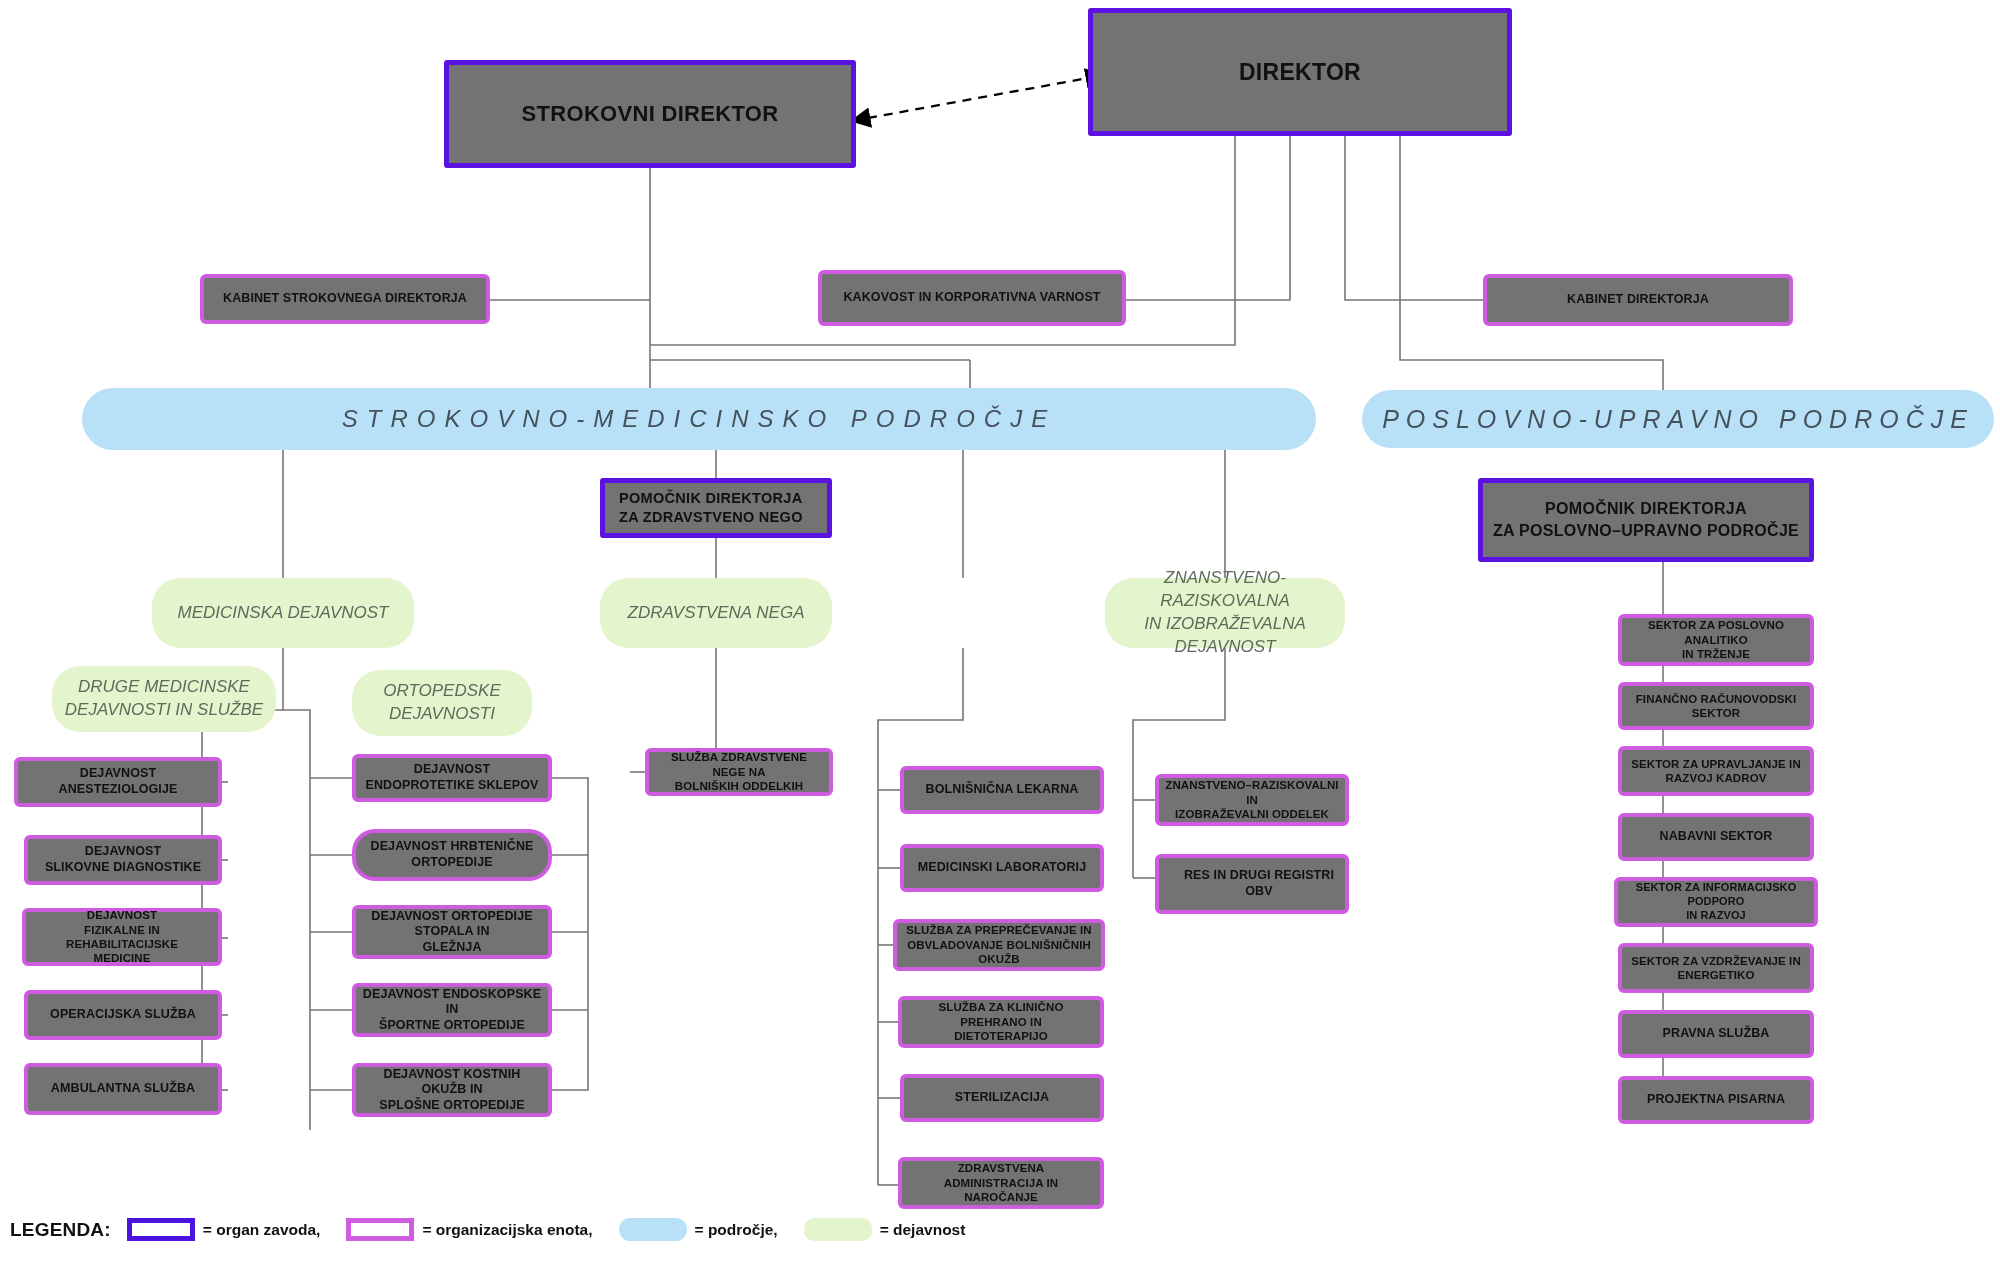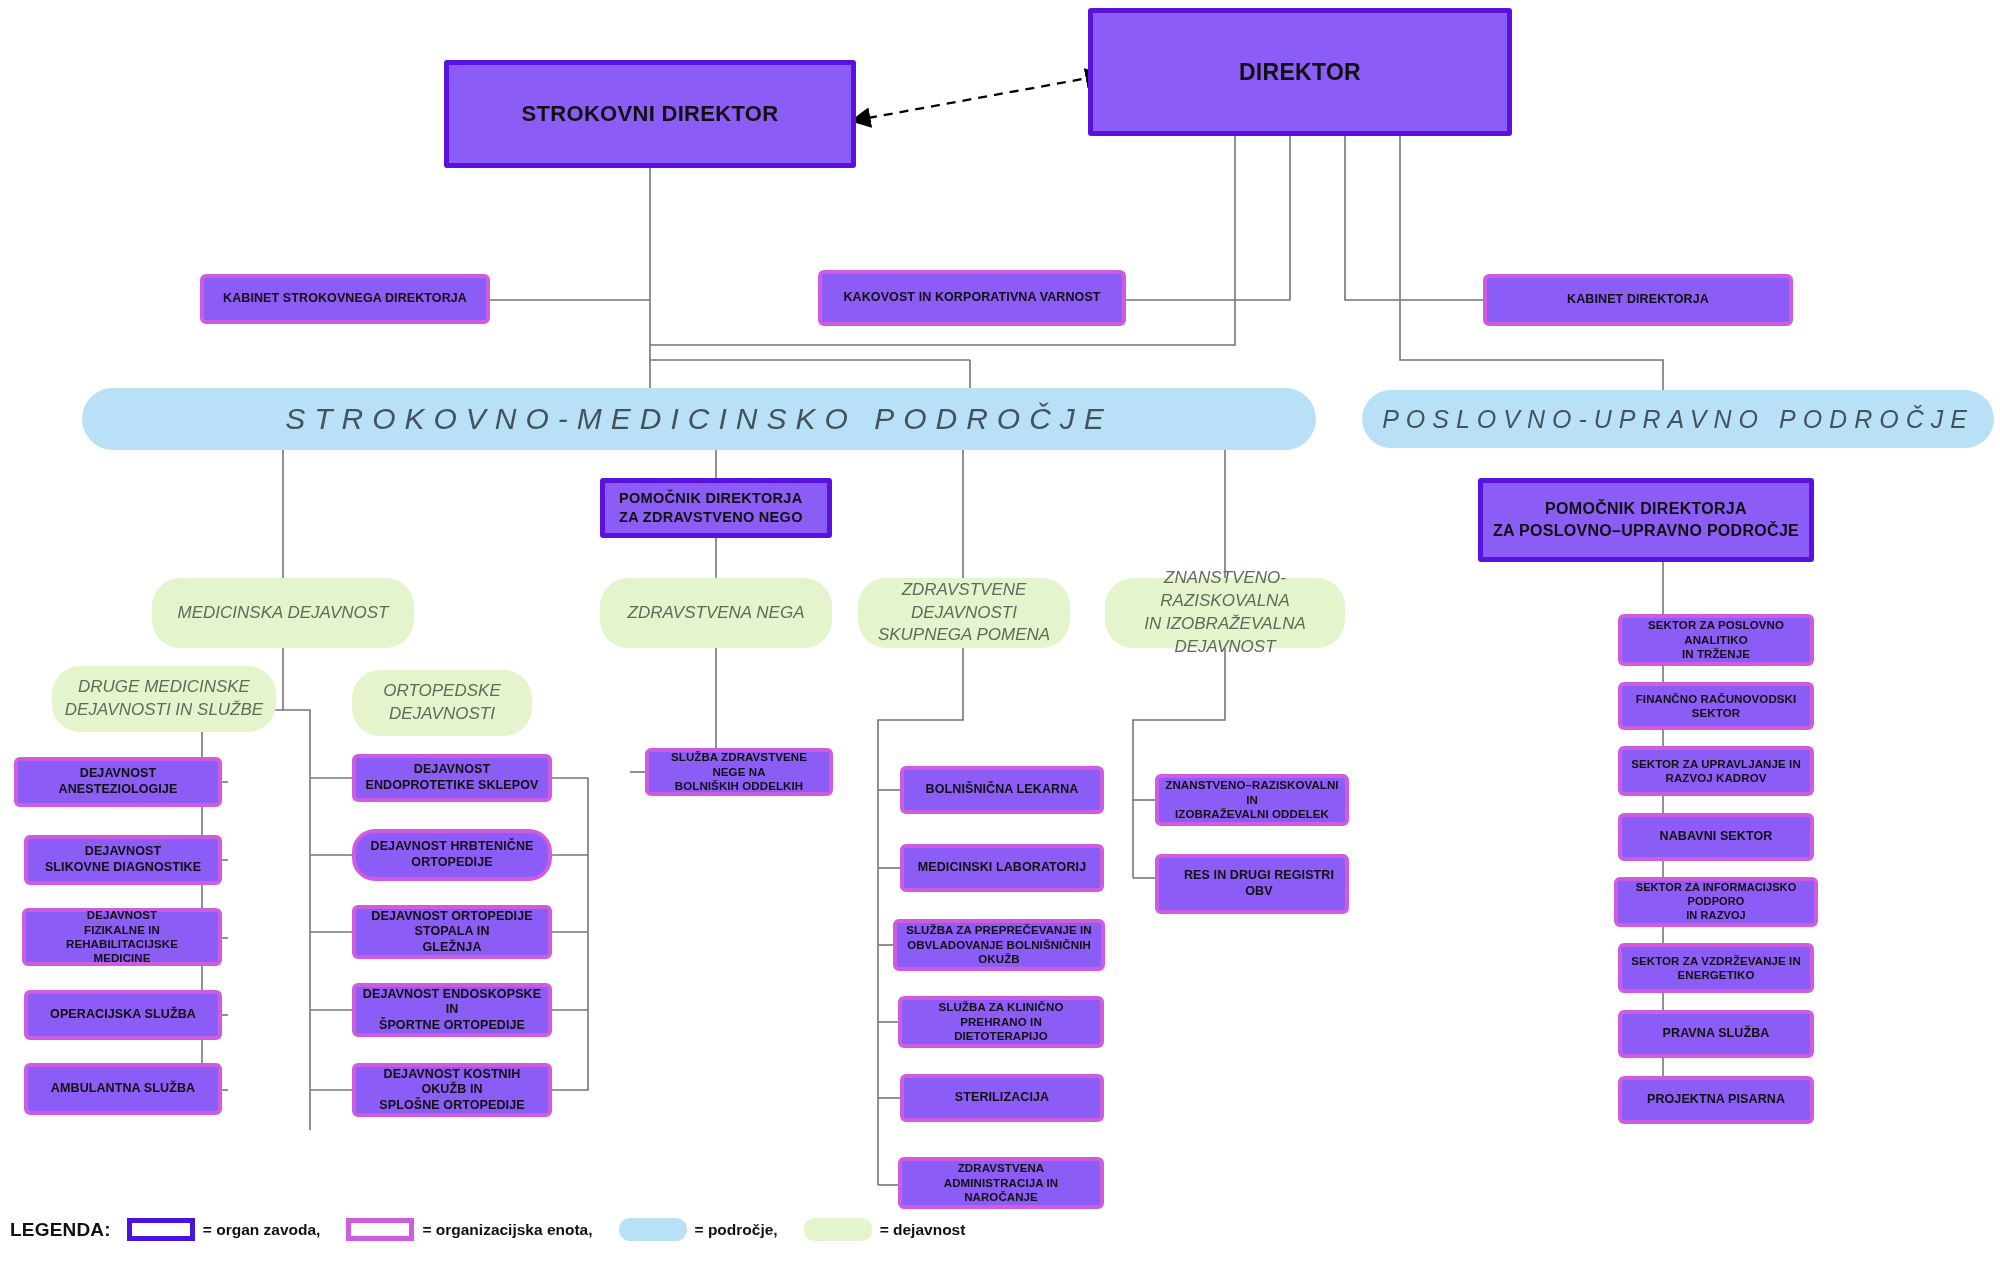--- a/index.html
+++ b/index.html
@@ -21,21 +21,21 @@
     width: 2000px; height: 1266px;
     pointer-events: none;
   }
   .node {
     position: absolute;
     box-sizing: border-box;
     display: flex;
     align-items: center;
     justify-content: center;
     text-align: center;
-    background: #8b5cf6;
+    background: #737373;
     z-index: 3;
   }
   
   .organ {
     border: 5px solid #5B12E0;
     border-radius: 3px;
     font-weight: bold;
     color: #111111;
     letter-spacing: 0.3px;
   }
@@ -52,21 +52,21 @@
   }
   
   .podrocje {
     background: #B8E1F7;
     border: none;
     border-radius: 40px;
     color: #44525c;
     font-style: italic;
     font-weight: 400;
     letter-spacing: 9px;
-    font-size: 30px;
+    font-size: 24px;
   }
   
   .dejavnost {
     background: #E4F5CE;
     border: none;
     border-radius: 28px;
     color: #5d6b5a;
     font-style: italic;
     font-weight: 400;
     font-size: 17px;
@@ -252,24 +252,20 @@
 
   <div class="node dejavnost" style="left:352px; top:670px; width:180px; height:66px; flex-direction:column; line-height:1.35;">
     <span>ORTOPEDSKE</span>
     <span>DEJAVNOSTI</span>
   </div>
 
   <div class="node dejavnost" style="left:600px; top:578px; width:232px; height:70px;">
     <span>ZDRAVSTVENA NEGA</span>
   </div>
 
-  <div class="node dejavnost" style="left:858px; top:578px; width:212px; height:70px; flex-direction:column; line-height:1.35;">
-    <span>ZDRAVSTVENE DEJAVNOSTI</span>
-    <span>SKUPNEGA POMENA</span>
-  </div>
 
   <div class="node dejavnost" style="left:1105px; top:578px; width:240px; height:70px; flex-direction:column; line-height:1.35;">
     <span>ZNANSTVENO-RAZISKOVALNA</span>
     <span>IN IZOBRAŽEVALNA DEJAVNOST</span>
   </div>
 
   <div class="node enota" style="left:14px; top:757px; width:208px; height:50px; white-space:pre-line;">DEJAVNOST
 ANESTEZIOLOGIJE</div>
   <div class="node enota" style="left:24px; top:835px; width:198px; height:50px; white-space:pre-line;">DEJAVNOST
 SLIKOVNE DIAGNOSTIKE</div>

